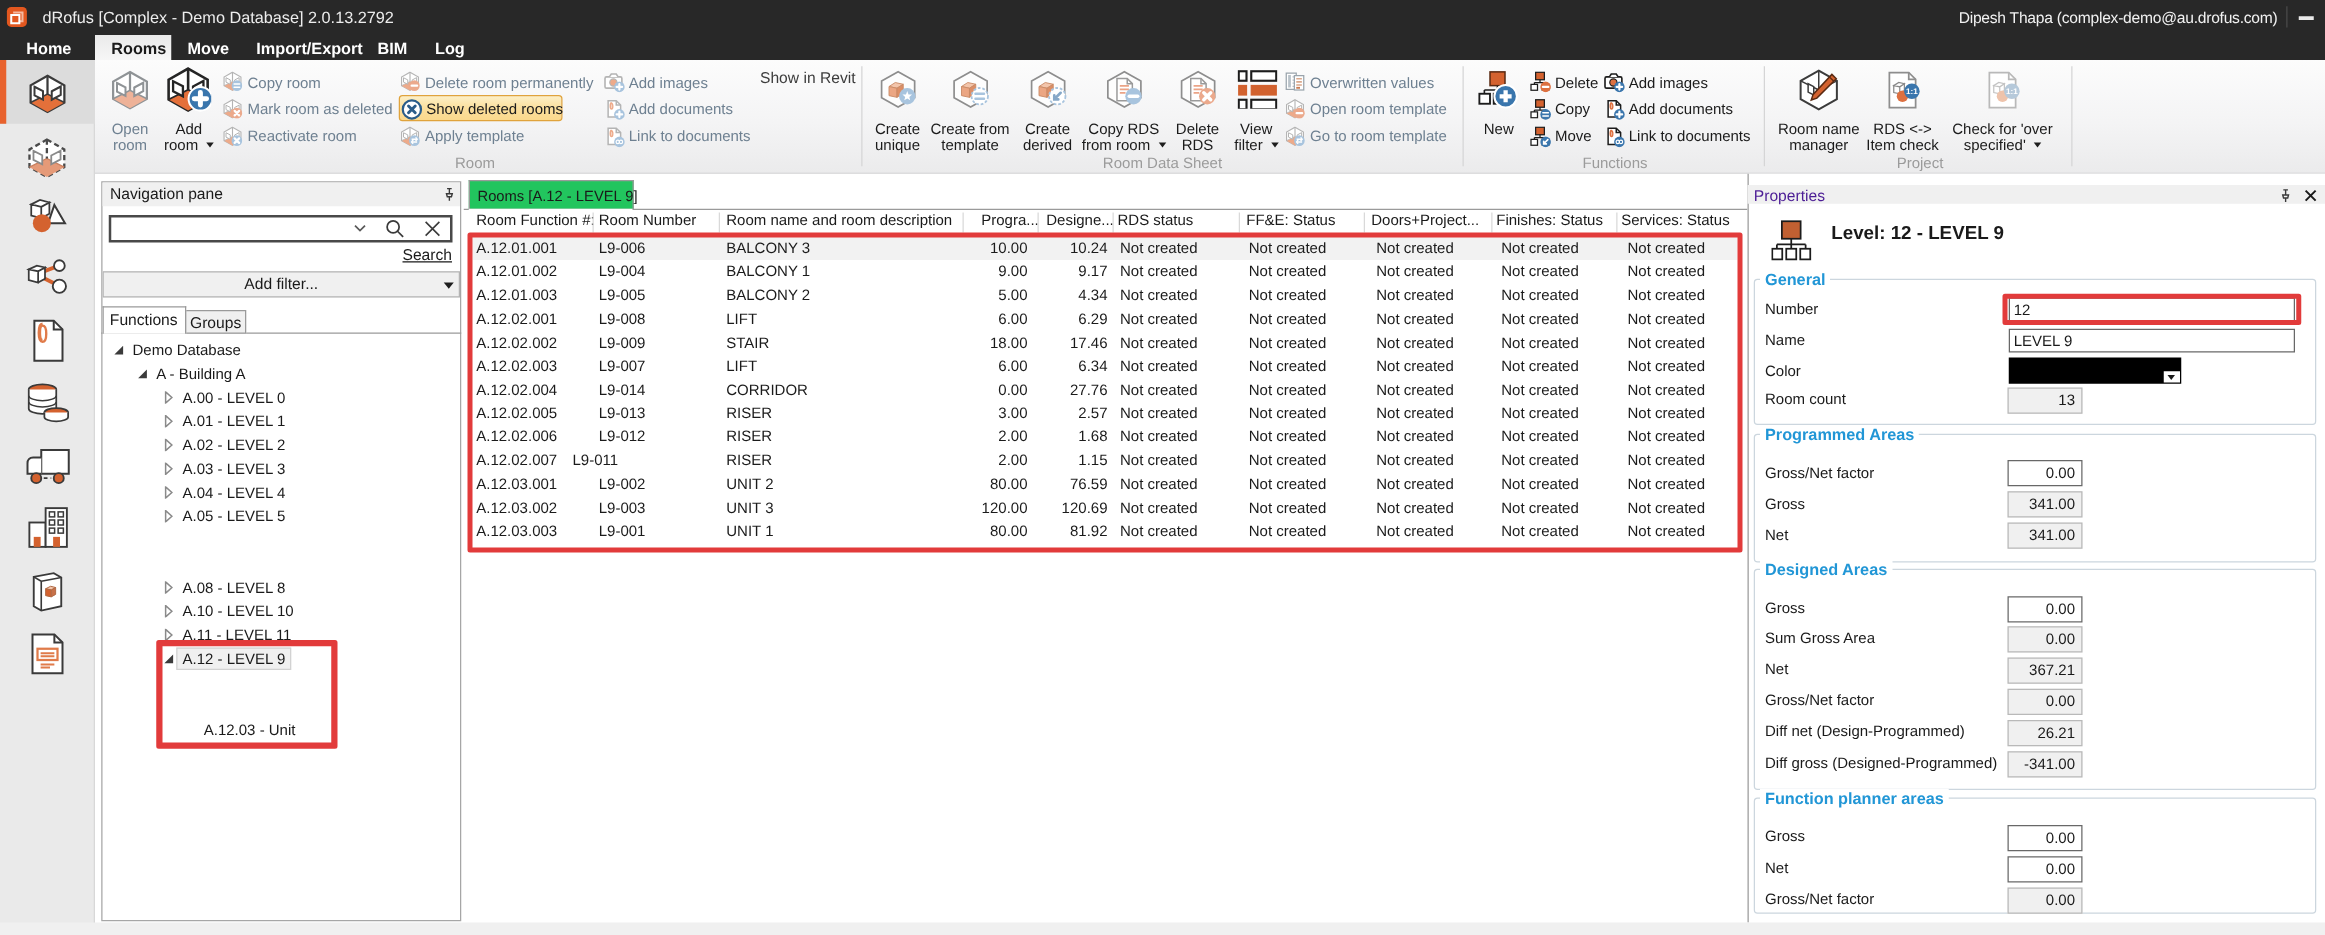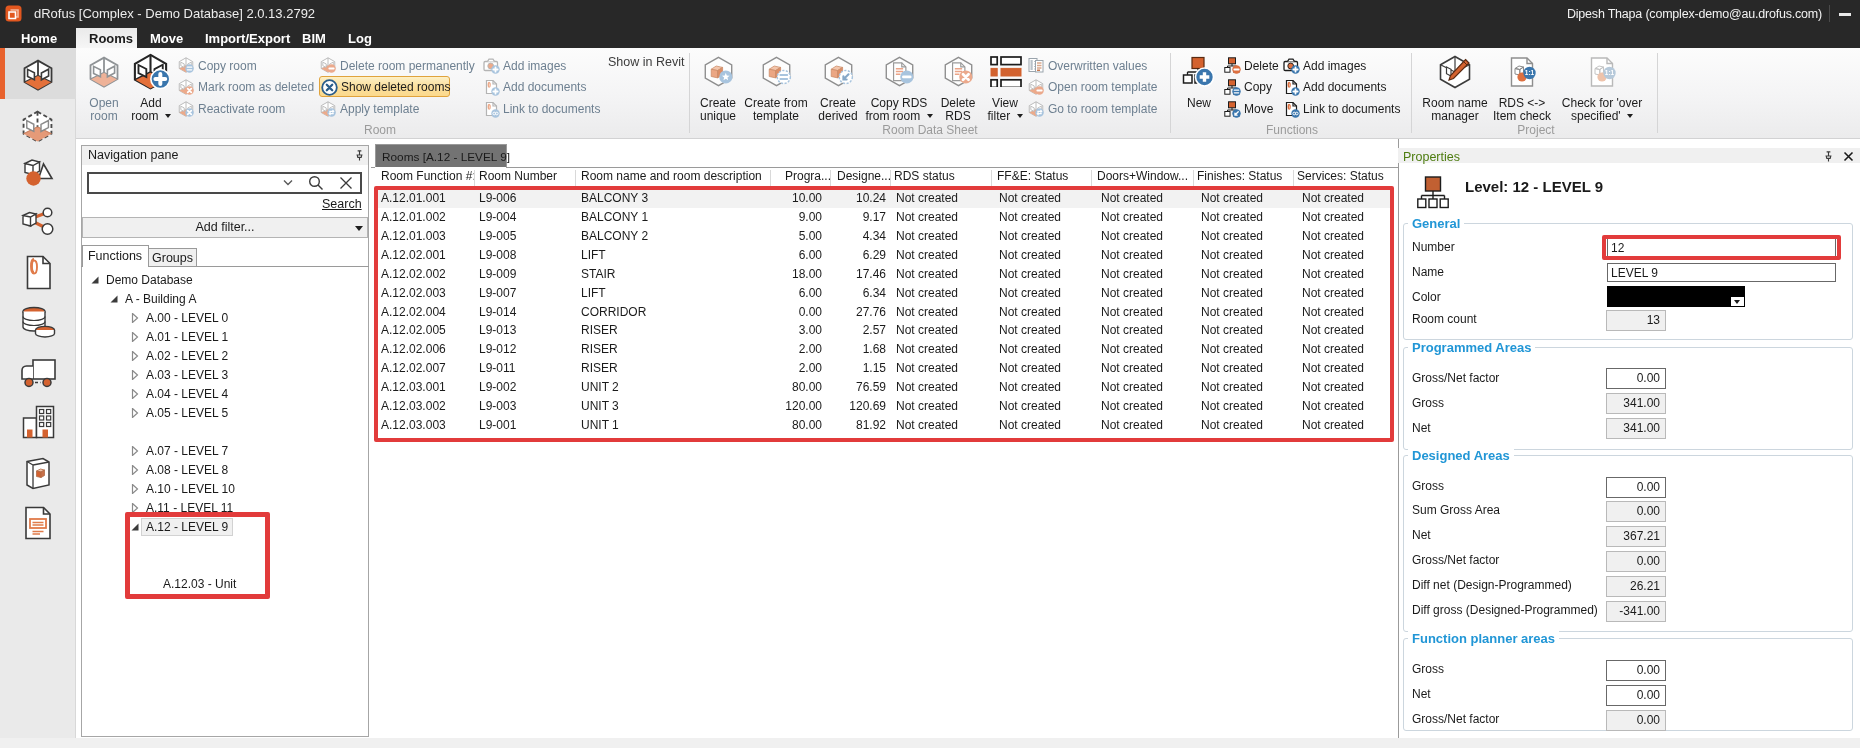--- a/index.html
+++ b/index.html
@@ -508,26 +508,20 @@
         <path d="M2.5 0.5 L7.5 5 L2.5 9.5 Z" fill="none" stroke="#8a8a8a" stroke-width="1.2"></path>
       </svg>
       <span class="trtxt" style="left:146px">A.04 - LEVEL 4</span>
     </div>
 <div class="trrow" style="top:403.7px">
       <svg class="texp" style="left:130px" viewBox="0 0 10 10" width="10" height="10">
         <path d="M2.5 0.5 L7.5 5 L2.5 9.5 Z" fill="none" stroke="#8a8a8a" stroke-width="1.2"></path>
       </svg>
       <span class="trtxt" style="left:146px">A.05 - LEVEL 5</span>
     </div>
-<div class="trrow" style="top:441.7px">
-      <svg class="texp" style="left:130px" viewBox="0 0 10 10" width="10" height="10">
-        <path d="M2.5 0.5 L7.5 5 L2.5 9.5 Z" fill="none" stroke="#8a8a8a" stroke-width="1.2"></path>
-      </svg>
-      <span class="trtxt" style="left:146px">A.07 - LEVEL 7</span>
-    </div>
 <div class="trrow" style="top:460.7px">
       <svg class="texp" style="left:130px" viewBox="0 0 10 10" width="10" height="10">
         <path d="M2.5 0.5 L7.5 5 L2.5 9.5 Z" fill="none" stroke="#8a8a8a" stroke-width="1.2"></path>
       </svg>
       <span class="trtxt" style="left:146px">A.08 - LEVEL 8</span>
     </div>
 <div class="trrow" style="top:479.7px">
       <svg class="texp" style="left:130px" viewBox="0 0 10 10" width="10" height="10">
         <path d="M2.5 0.5 L7.5 5 L2.5 9.5 Z" fill="none" stroke="#8a8a8a" stroke-width="1.2"></path>
       </svg>
@@ -543,31 +537,31 @@
       <span class="a" style="left:141px;top:0;width:92px;height:18px;background:#f0f0f0;border:1px solid #d2d2d2"></span>
       <svg class="texp" style="left:130px" viewBox="0 0 10 10" width="10" height="10">
         <path d="M8.5 1.5 V8.5 H1.5 Z" fill="#3b3b3b"></path>
       </svg>
       <span class="trtxt" style="left:146px">A.12 - LEVEL 9</span>
     </div>
 <div class="trrow" style="top:574.7px">
       <span class="trtxt" style="left:163px">A.12.03 - Unit</span>
     </div>
 <div class="redbox" style="left:125px;top:511.5px;width:145px;height:87px;border-width:5px"></div>
-<div class="a" style="left:375px;top:144px;width:132px;height:24px;background:#737373;border:1px solid #9a9a9a;border-bottom:none;font-size:11.8px;color:#1a1a1a;line-height:24px;padding-left:6px;white-space:nowrap">Rooms [A.12 - LEVEL 9]</div>
+<div class="a" style="left:375px;top:144px;width:132px;height:24px;background:#22c55e;border:1px solid #9a9a9a;border-bottom:none;font-size:11.8px;color:#1a1a1a;line-height:24px;padding-left:6px;white-space:nowrap">Rooms [A.12 - LEVEL 9]</div>
 <div class="a" style="left:371px;top:167px;width:1027px;height:1px;background:#9a9a9a"></div>
 <div class="a" style="left:375px;top:167px;width:131px;height:1px;background:#fff"></div>
 <div class="hcell" style="left:381px">Room Function #:</div>
 <div class="hcell" style="left:479px">Room Number</div>
 <div class="hcell" style="left:581px">Room name and room description</div>
 <div class="hcell" style="left:785px">Progra...</div>
 <div class="hcell" style="left:837px">Designe...</div>
 <div class="hcell" style="left:894px">RDS status</div>
 <div class="hcell" style="left:997px">FF&amp;E: Status</div>
-<div class="hcell" style="left:1097px">Doors+Window...</div>
+<div class="hcell" style="left:1097px">Doors+Project...</div>
 <div class="hcell" style="left:1197px">Finishes: Status</div>
 <div class="hcell" style="left:1297px">Services: Status</div>
 <div class="hsep" style="left:474px"></div>
 <div class="hsep" style="left:575px"></div>
 <div class="hsep" style="left:770px"></div>
 <div class="hsep" style="left:830px"></div>
 <div class="hsep" style="left:890px"></div>
 <div class="hsep" style="left:991px"></div>
 <div class="hsep" style="left:1091px"></div>
 <div class="hsep" style="left:1193px"></div>
@@ -676,21 +670,21 @@
       <span class="r" style="left:742px;width:80px">2.00</span>
       <span class="r" style="left:816px;width:70px">1.68</span>
       <span style="left:896px">Not created</span>
       <span style="left:999px">Not created</span>
       <span style="left:1101px">Not created</span>
       <span style="left:1201px">Not created</span>
       <span style="left:1302px">Not created</span>
     </div>
 <div class="trow" style="top:358.8px;">
       <span style="left:381px">A.12.02.007</span>
-      <span style="left:479px">L9-011</span>
+      <span style="left:458px">L9-011</span>
       <span style="left:581px">RISER</span>
       <span class="r" style="left:742px;width:80px">2.00</span>
       <span class="r" style="left:816px;width:70px">1.15</span>
       <span style="left:896px">Not created</span>
       <span style="left:999px">Not created</span>
       <span style="left:1101px">Not created</span>
       <span style="left:1201px">Not created</span>
       <span style="left:1302px">Not created</span>
     </div>
 <div class="trow" style="top:377.7px;">
@@ -724,21 +718,21 @@
       <span class="r" style="left:742px;width:80px">80.00</span>
       <span class="r" style="left:816px;width:70px">81.92</span>
       <span style="left:896px">Not created</span>
       <span style="left:999px">Not created</span>
       <span style="left:1101px">Not created</span>
       <span style="left:1201px">Not created</span>
       <span style="left:1302px">Not created</span>
     </div>
 <div class="redbox" style="left:374px;top:185.5px;width:1020px;height:256px"></div>
 <div class="a" style="left:1398px;top:139px;width:462px;height:599px;background:#fff;border-left:1px solid #9b9b9b"></div>
-<div class="a" style="left:1398px;top:148px;width:462px;height:15px;background:#f0f0f0;font-size:12.5px;color:#4d7c0f;line-height:18px;padding-left:5px">Properties</div>
+<div class="a" style="left:1398px;top:148px;width:462px;height:15px;background:#f0f0f0;font-size:12.5px;color:#4c1d95;line-height:18px;padding-left:5px">Properties</div>
 <svg style="position:absolute;left:1822px;top:150px" width="13" height="13" viewBox="0 0 14 13">
       <path d="M5 1.5 H9 M7 1.5 V6 M4.5 6 H9.5 L8.8 8.5 H5.2 Z M7 8.5 V12" stroke="#3a3a3a" stroke-width="1.2" fill="none"></path>
     </svg>
 <svg style="position:absolute;left:1843px;top:151px" width="11" height="11" viewBox="0 0 11 11">
       <path d="M1.5 1.5 L9.5 9.5 M1.5 9.5 L9.5 1.5" stroke="#1a1a1a" stroke-width="1.6"></path>
     </svg>
 <svg style="position:absolute;left:1417px;top:176px" width="33" height="33" viewBox="0 0 33 33">
       <rect x="8.5" y="1" width="15" height="14" fill="#c16032" stroke="#1c1c1c" stroke-width="1.4"></rect>
       <path d="M16 15 V19.5 M4.5 19.5 H27.5 M4.5 19.5 V23 M27.5 19.5 V23 M16 19.5 V23" fill="none" stroke="#1c1c1c" stroke-width="1.4"></path>
       <rect x="0.8" y="23" width="8" height="8.5" fill="#fff" stroke="#1c1c1c" stroke-width="1.4"></rect>

